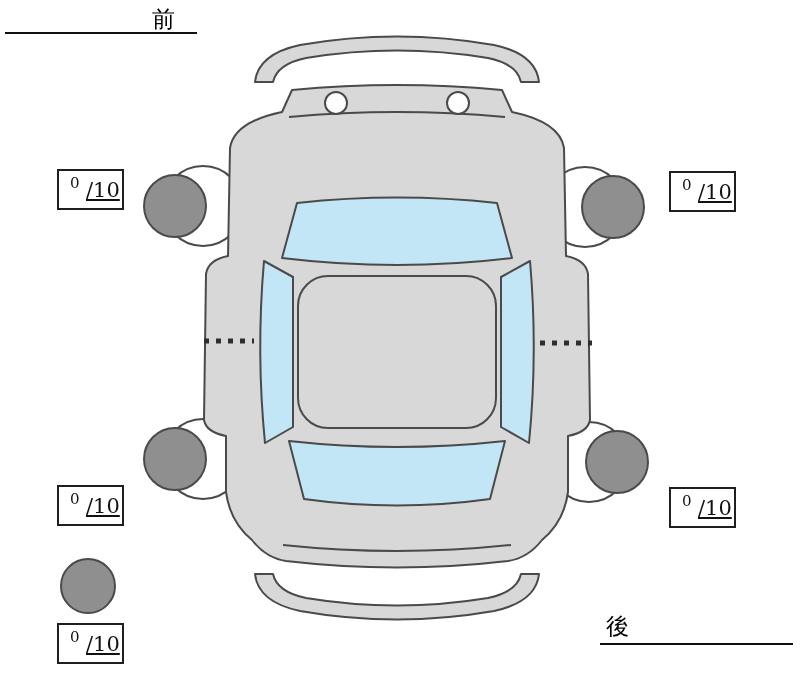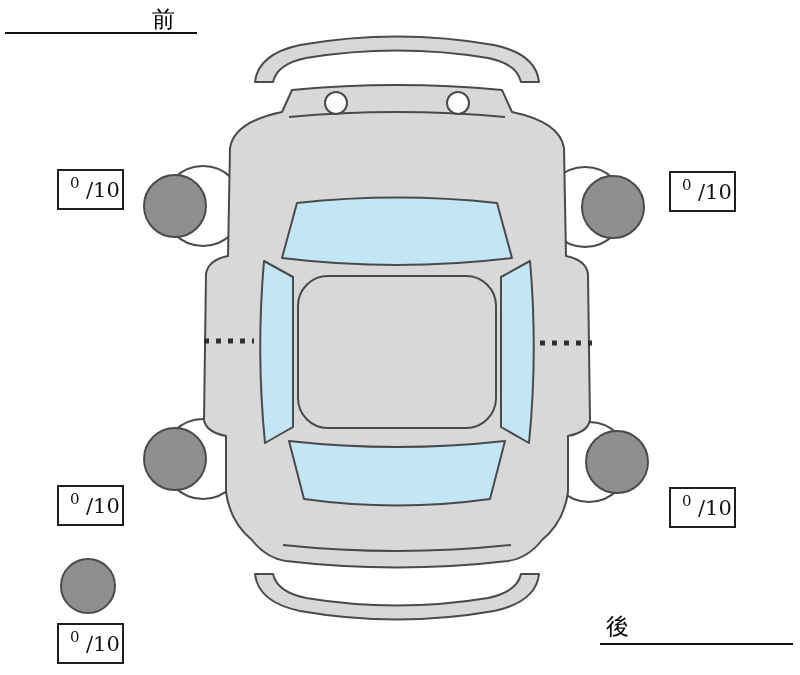--- a/index.html
+++ b/index.html
@@ -56,20 +56,21 @@
     color: #111111;
     font-family: "DejaVu Serif", serif;
   }
   .score-max {
     position: absolute;
     left: 27px;
     top: 7px;
     font-size: 21px;
     color: #111111;
     font-family: "DejaVu Serif", serif;
+    text-decoration: underline;
   }
   
   .jp-label {
     position: absolute;
     font-size: 23px;
     color: #000000;
     font-family: "DejaVu Sans", sans-serif;
   }
   .rule {
     position: absolute;

